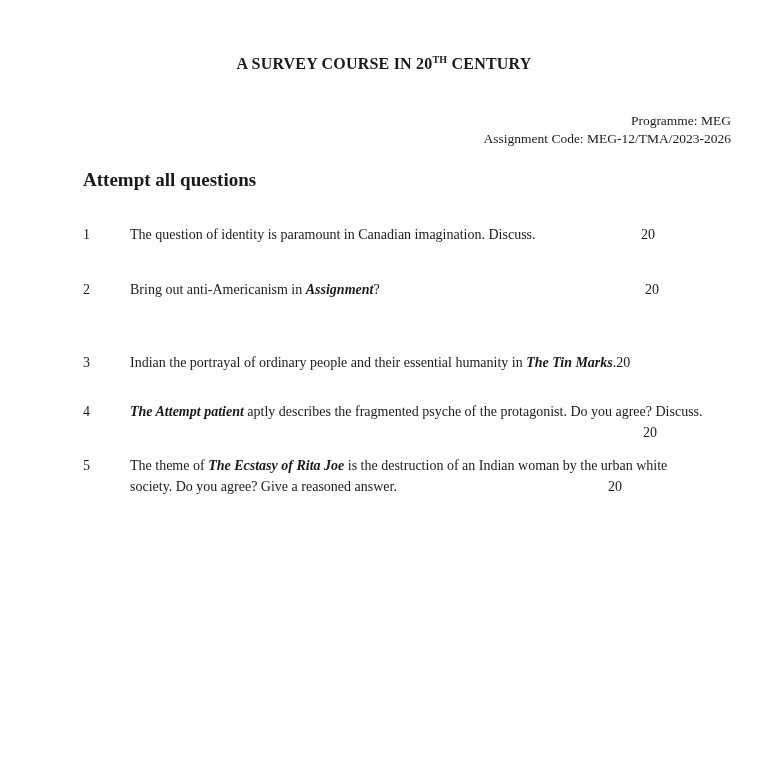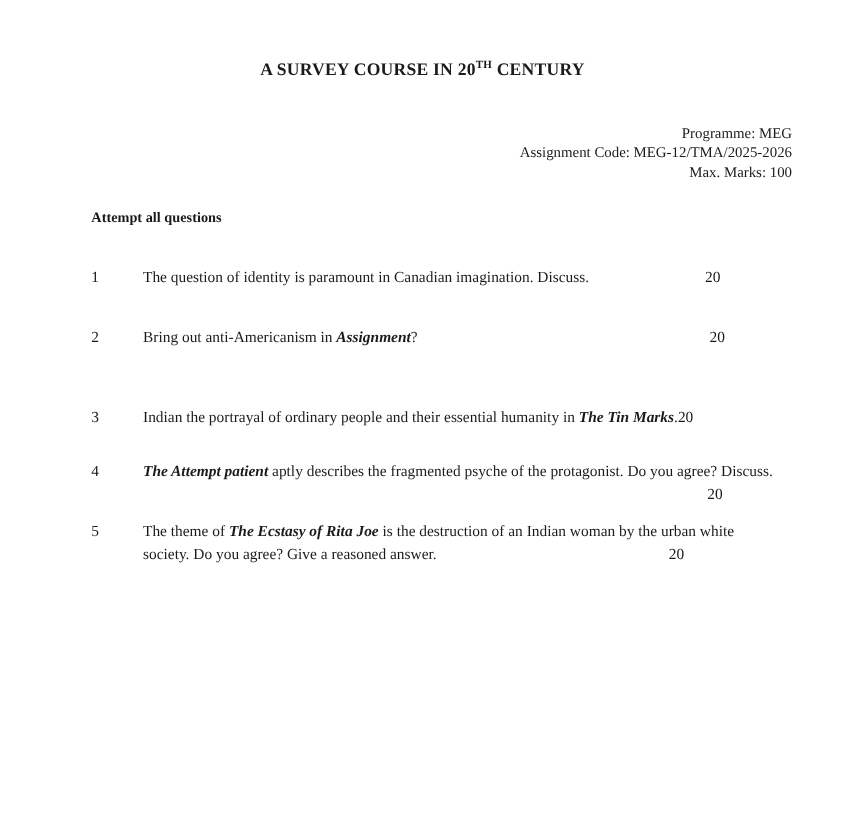--- a/index.html
+++ b/index.html
@@ -25,29 +25,29 @@
     letter-spacing: 0.2px;
   }
   .title-block sup {
     font-size: 10px;
     vertical-align: super;
     line-height: 0;
   }
   .meta-block {
     margin-top: 38px;
     text-align: right;
-    padding-right: 48px;
+    padding-right: 37px;
     font-size: 13.5px;
     line-height: 18px;
   }
   .attempt-heading {
     margin-top: 23px;
     margin-left: 83px;
     font-weight: bold;
-    font-size: 13px;
+    font-size: 19px;
     line-height: 17px;
   }
   .questions {
     margin-left: 83px;
     margin-right: 60px;
   }
   .q-row {
     display: flex;
     align-items: flex-start;
     font-size: 14px;
@@ -85,22 +85,21 @@
 <body>
 
 <div class="page">
 
   <div class="title-block">
     <div><span>A SURVEY COURSE IN 20</span><sup>TH</sup><span> CENTURY</span></div>
   </div>
 
   <div class="meta-block">
     <div>Programme: MEG</div>
-    <div>Assignment Code: MEG-12/TMA/2025-2026</div>
-    <div>Max. Marks: 100</div>
+    <div>Assignment Code: MEG-12/TMA/2023-2026</div>
   </div>
 
   <div class="attempt-heading">Attempt all questions</div>
 
   <div class="questions">
 
     <div class="q-row q1">
       <div class="q-num">1</div>
       <div class="q-text"><span>The question of identity is paramount in Canadian imagination. Discuss.</span><span class="marks m-q1">20</span></div>
     </div>

